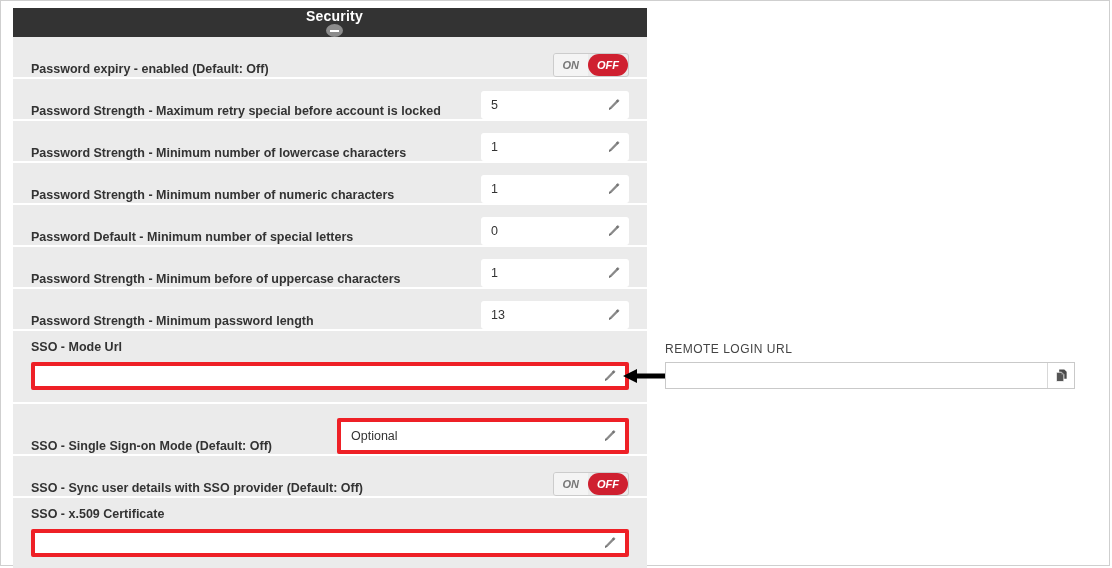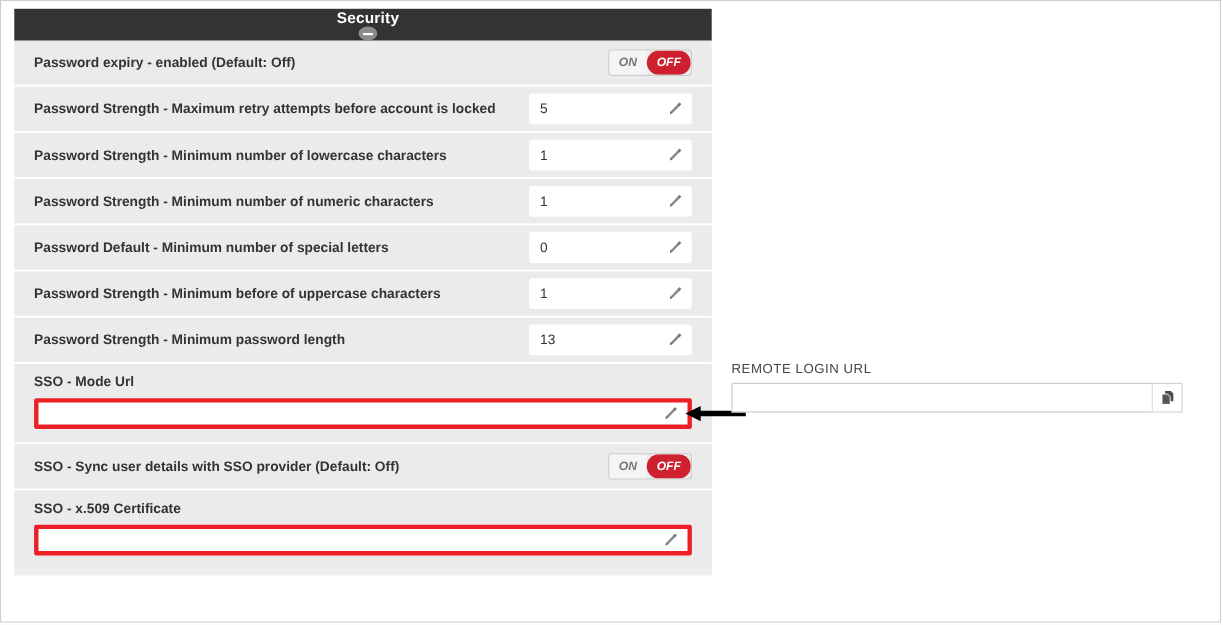--- a/index.html
+++ b/index.html
@@ -72,21 +72,21 @@
 
   .row {
     position: relative;
     background: #ebebeb;
     border-bottom: 2px solid #ffffff;
     box-sizing: border-box;
   }
   .row.plain {
     height: 42px;
     display: flex;
-    align-items: center;
+    align-items: flex-end;
     padding: 0 18px;
   }
   .row-label {
     font-size: 12.5px;
     font-weight: bold;
     color: #333333;
     flex: 1 1 auto;
     line-height: 1.2;
   }
 
@@ -189,21 +189,21 @@
   }
   .hl-inline .val {
     font-size: 12.5px;
     color: #333333;
   }
 
   
   #remote-login {
     position: absolute;
     left: 664px;
-    top: 327px;
+    top: 341px;
     width: 410px;
   }
   #remote-login .field-label {
     font-size: 12px;
     color: #444444;
     letter-spacing: 0.5px;
     margin-bottom: 6px;
   }
   .input-with-btn {
     display: flex;
@@ -265,21 +265,21 @@
 
       <div class="row plain">
         <div class="row-label">Password expiry - enabled (Default: Off)</div>
         <div class="toggle">
           <span class="on">ON</span>
           <span class="off">OFF</span>
         </div>
       </div>
 
       <div class="row plain">
-        <div class="row-label">Password Strength - Maximum retry attempts before account is locked</div>
+        <div class="row-label">Password Strength - Maximum retry special before account is locked</div>
         <div class="value-box">
           <span class="val">5</span>
           <svg class="pencil" viewBox="0 0 16 16">
             <path d="M12.6 1.6 L14.4 3.4 L5.6 12.2 L3.2 13.3 L3.9 10.6 Z" fill="#8a8a8a"></path>
             <path d="M3.2 13.3 L3.9 10.6 L5.1 11.8 Z" fill="#555555"></path>
             <path d="M11.7 2.5 L13.5 4.3 L12.6 5.2 L10.8 3.4 Z" fill="#6d6d6d"></path>
           </svg>
         </div>
       </div>
 
@@ -348,20 +348,31 @@
         <div class="wide-box hl">
           <span class="val"></span>
           <svg class="pencil" viewBox="0 0 16 16">
             <path d="M12.6 1.6 L14.4 3.4 L5.6 12.2 L3.2 13.3 L3.9 10.6 Z" fill="#8a8a8a"></path>
             <path d="M3.2 13.3 L3.9 10.6 L5.1 11.8 Z" fill="#555555"></path>
             <path d="M11.7 2.5 L13.5 4.3 L12.6 5.2 L10.8 3.4 Z" fill="#6d6d6d"></path>
           </svg>
         </div>
       </div>
 
+      <div class="row plain" style="height:52px;">
+        <div class="row-label">SSO - Single Sign-on Mode (Default: Off)</div>
+        <div class="hl-inline">
+          <span class="val">Optional</span>
+          <svg class="pencil" viewBox="0 0 16 16">
+            <path d="M12.6 1.6 L14.4 3.4 L5.6 12.2 L3.2 13.3 L3.9 10.6 Z" fill="#8a8a8a"></path>
+            <path d="M3.2 13.3 L3.9 10.6 L5.1 11.8 Z" fill="#555555"></path>
+            <path d="M11.7 2.5 L13.5 4.3 L12.6 5.2 L10.8 3.4 Z" fill="#6d6d6d"></path>
+          </svg>
+        </div>
+      </div>
 
       <div class="row plain">
         <div class="row-label">SSO - Sync user details with SSO provider (Default: Off)</div>
         <div class="toggle">
           <span class="on">ON</span>
           <span class="off">OFF</span>
         </div>
       </div>
 
       <div class="row stacked" style="border-bottom:none;">

